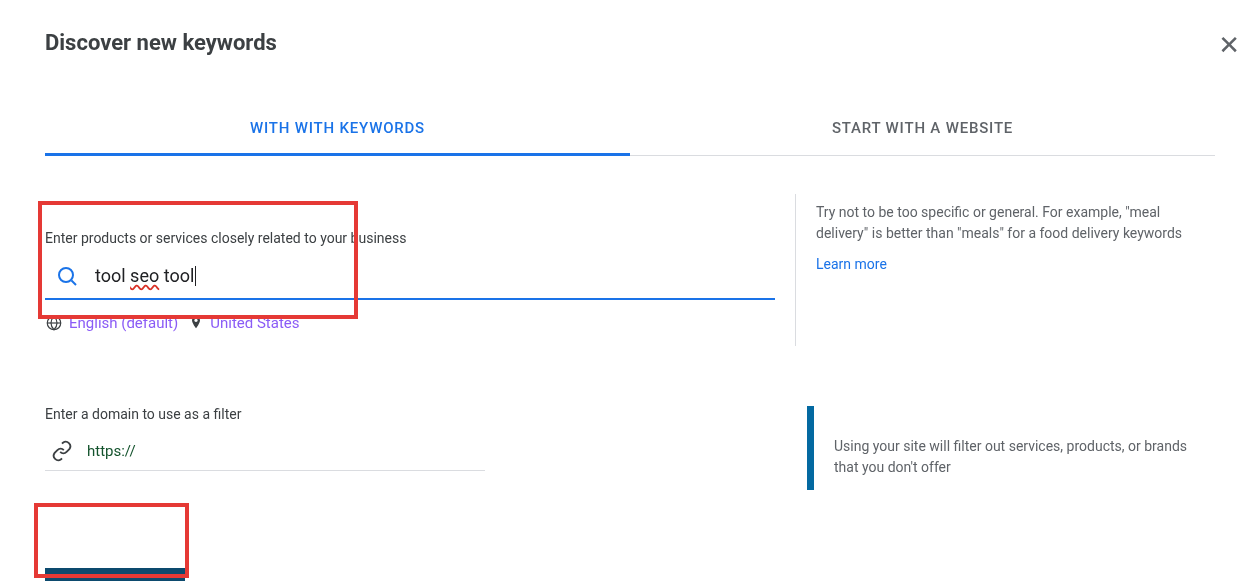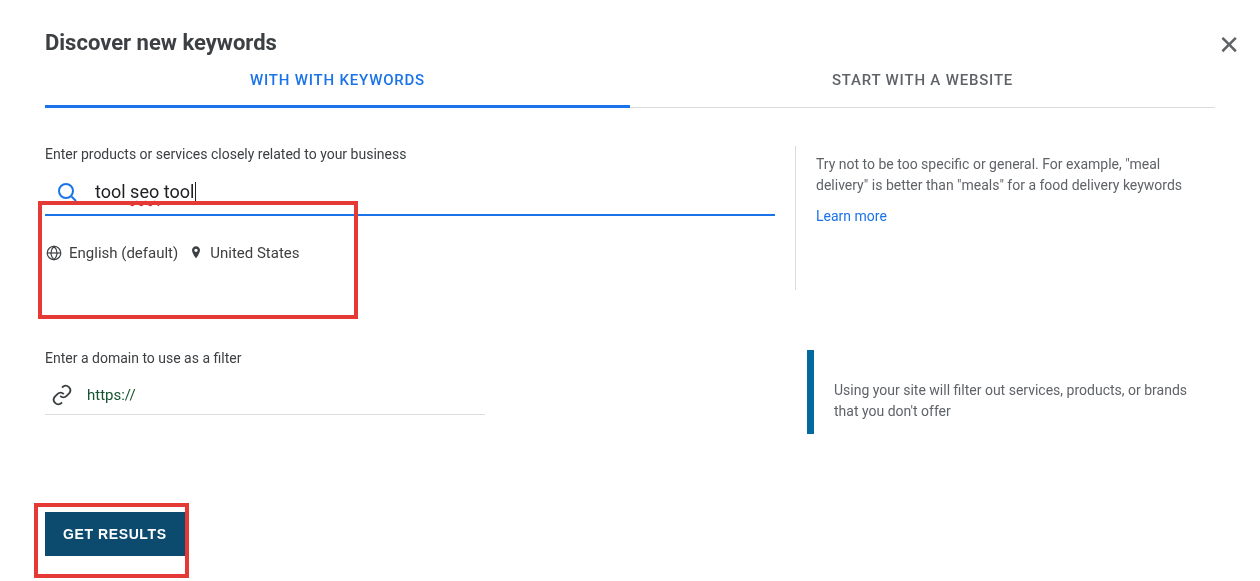--- a/index.html
+++ b/index.html
@@ -15,20 +15,21 @@
       position: relative;
       overflow: hidden;
     }
     .container {
       padding: 30px 45px;
     }
     .header {
       display: flex;
       justify-content: space-between;
       align-items: center;
+      margin-bottom: 48px;
     }
     .title {
       font-size: 22px;
       font-weight: 700;
       color: #3c4043;
     }
     .close-icon {
       font-size: 26px;
       color: #5f6368;
       cursor: pointer;
@@ -57,20 +58,21 @@
       border-bottom: 3px solid #1a73e8;
       margin-bottom: -1px;
     }
     .content {
       display: flex;
       gap: 20px;
     }
     .main-col {
       flex: 1;
       max-width: 730px;
+      margin-top: 36px;
     }
     .side-col {
       width: 400px;
       padding-left: 20px;
       padding-top: 8px;
       border-left: 1px solid #dadce0;
     }
     .side-text {
       font-size: 14px;
       color: #5f6368;
@@ -117,23 +119,23 @@
       background: #202124;
       vertical-align: middle;
       margin-left: 1px;
       position: relative;
       top: -1px;
     }
     .options-row {
       display: flex;
       align-items: center;
       gap: 10px;
-      padding: 28px 0;
+      padding: 14px 0;
       font-size: 15px;
-      color: #404040;
+      color: #8b5cf6;
     }
     .option-item {
       display: flex;
       align-items: center;
       gap: 6px;
       cursor: pointer;
     }
     .globe-icon {
       width: 18px;
       height: 18px;

